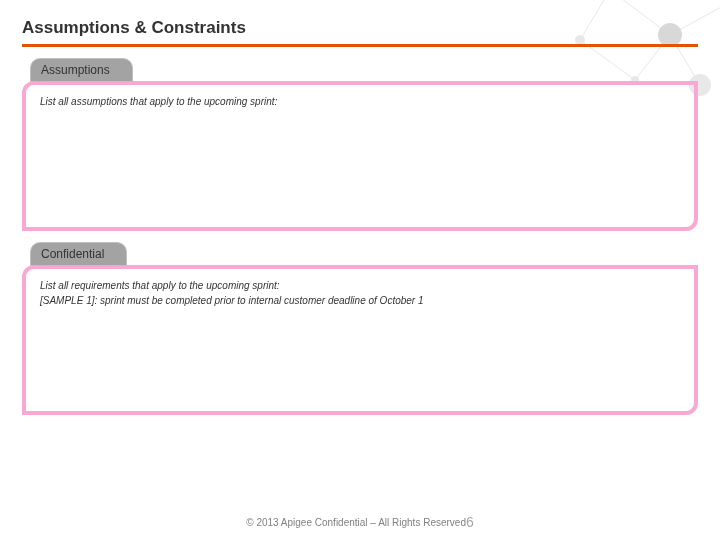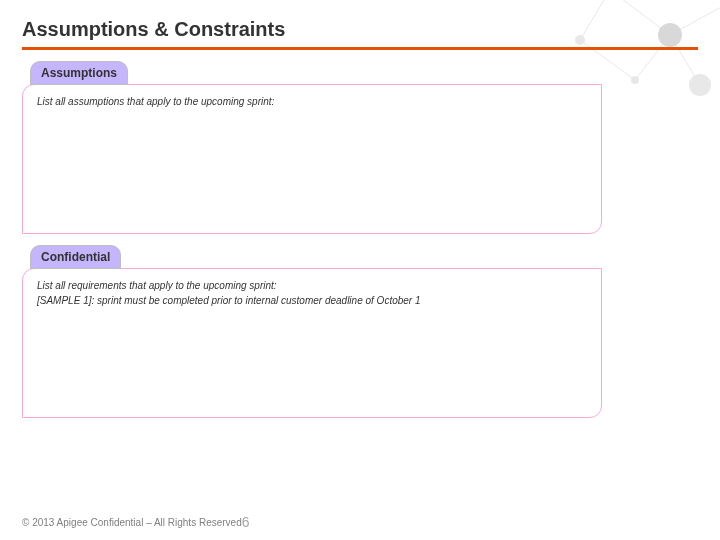--- a/index.html
+++ b/index.html
@@ -2,59 +2,59 @@
 <html><head>
 <meta charset="utf-8">
 <style>
   * { margin: 0; padding: 0; box-sizing: border-box; }
   html, body { width: 720px; height: 540px; font-family: Arial, Helvetica, sans-serif; background: #fff; position: relative; overflow: hidden; }
 
   .deco { position: absolute; top: -30px; right: -30px; width: 200px; height: 160px; z-index: 0; opacity: 0.6; }
 
   .slide { position: relative; z-index: 1; width: 100%; height: 100%; padding: 18px 22px 0 22px; }
 
-  .title { font-size: 20px; font-weight: bold; color: #333; margin-bottom: 6px; }
+  .title { font-size: 17px; font-weight: bold; color: #333; margin-bottom: 6px; }
   .title-rule { height: 3px; background: #e35205; margin-bottom: 10px; width: 100%; }
 
   .section { margin-bottom: 10px; }
   .section-label {
     display: inline-block;
     font-size: 12px;
-    font-weight: bold;
+    font-weight: normal;
     color: #333;
-    padding: 4px 10px 4px 10px;
+    padding: 4px 22px 4px 10px;
     border: 1px solid #bfbfbf;
     border-top-left-radius: 10px;
     border-top-right-radius: 10px;
-    background: #c4b5fd;
+    background: #a3a3a3;
     position: relative;
     top: 1px;
     margin-left: 8px;
   }
   .section-box {
-    width: 580px;
+    width: 676px;
     height: 150px;
-    border: 1px solid #f9a8d4;
+    border: 4px solid #f9a8d4;
     border-top-left-radius: 12px;
     border-bottom-right-radius: 12px;
     padding: 10px 14px;
     font-size: 10px;
     font-style: italic;
     color: #333;
     line-height: 1.35;
   }
   .section-box p { margin-bottom: 1px; }
 
   .footer {
     position: absolute;
     bottom: 10px;
     left: 22px;
     right: 22px;
     display: flex;
-    justify-content: flex-start;
+    justify-content: center;
     align-items: center;
     font-size: 10px;
     color: #808080;
   }
   .page-num { font-size: 14px; color: #a6a6a6; }
 </style>
 </head>
 <body>
 
 <svg class="deco" viewBox="0 0 200 160">

